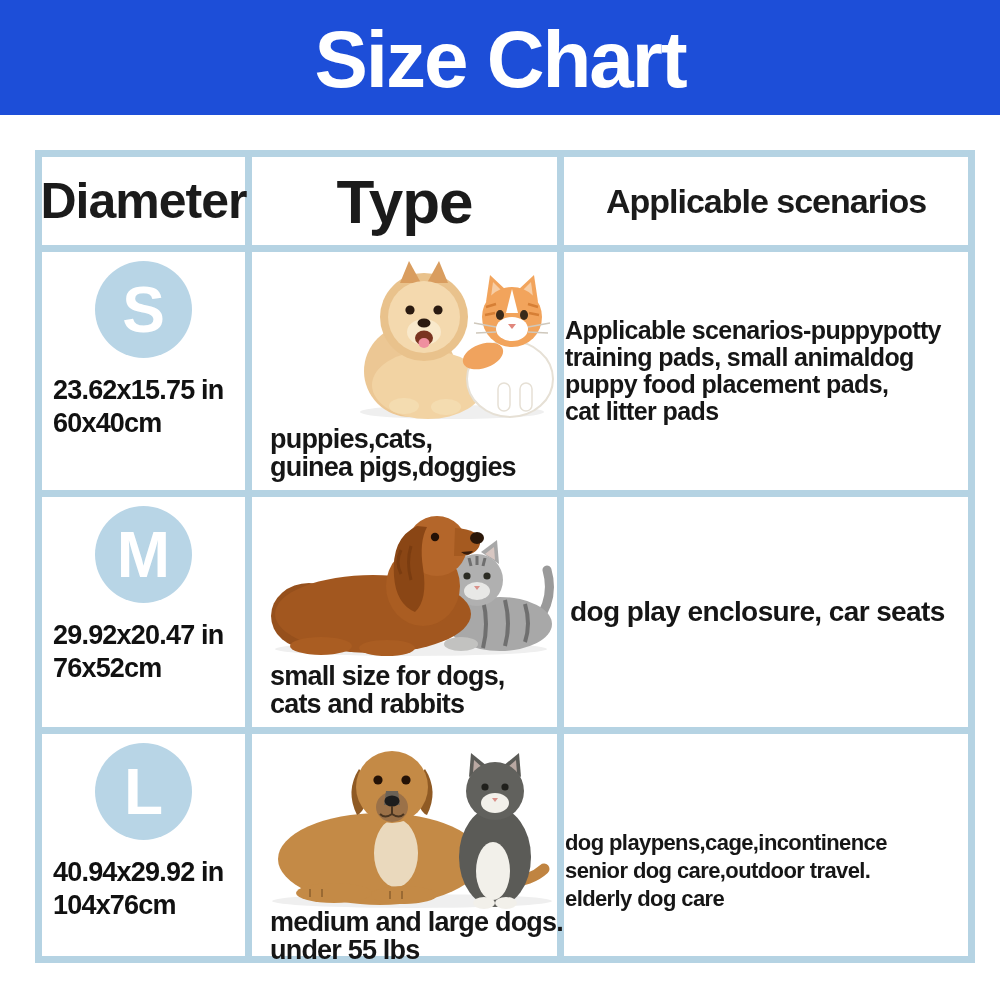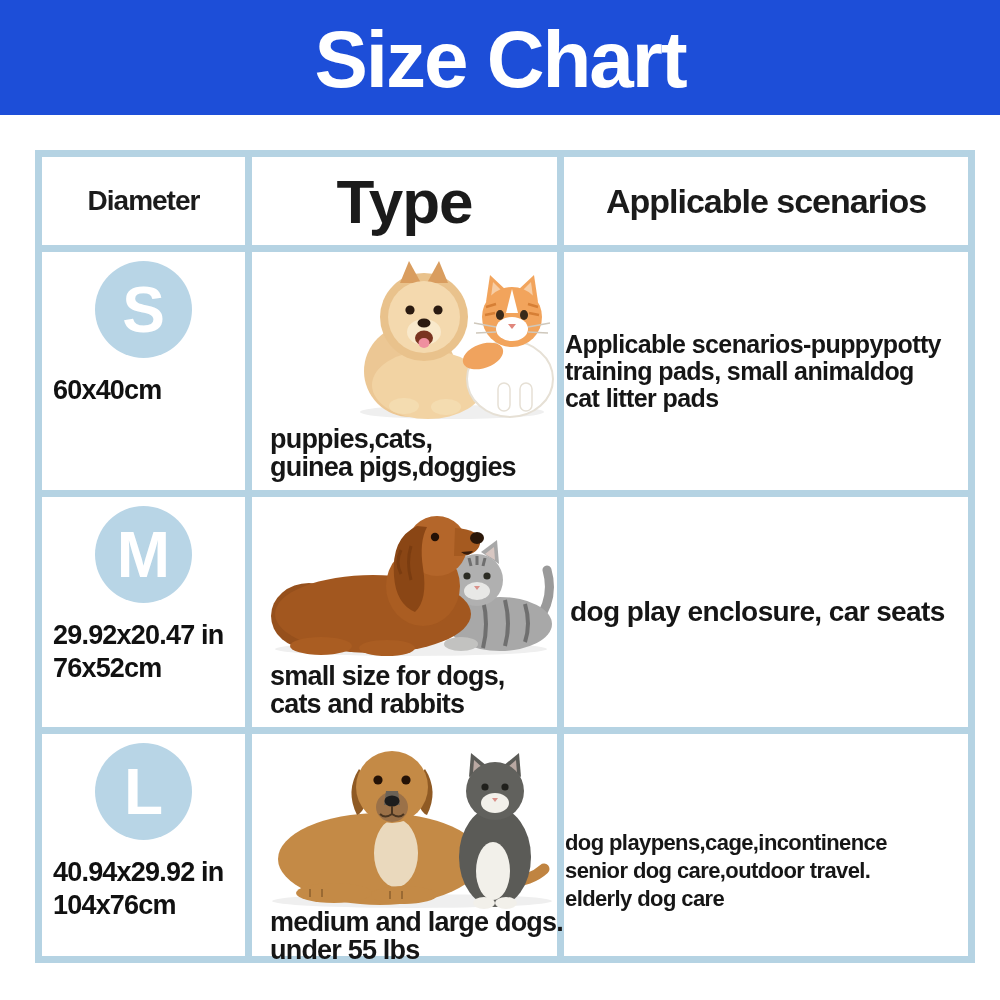--- a/index.html
+++ b/index.html
@@ -47,21 +47,21 @@
   
   .th {
     display: flex;
     align-items: center;
     justify-content: center;
     font-weight: bold;
     color: #1b1b1b;
     letter-spacing: -1px;
     white-space: nowrap;
   }
-  .th-diameter  { font-size: 28px; }
+  .th-diameter  { font-size: 50px; }
   .th-type      { font-size: 62px; }
   .th-scenarios { font-size: 34px; }
 
   
   .dia-cell {
     display: flex;
     flex-direction: column;
     align-items: center;
     padding-top: 9px;
   }
@@ -133,20 +133,21 @@
 
 <div class="size-table">
 
   <div class="cell th th-diameter">Diameter</div>
   <div class="cell th th-type">Type</div>
   <div class="cell th th-scenarios">Applicable scenarios</div>
 
   <div class="cell dia-cell">
     <div class="badge">S</div>
     <div class="dims">
+      <div>23.62x15.75 in</div>
       <div>60x40cm</div>
     </div>
   </div>
 
   <div class="cell type-cell">
     <svg class="pets-img" width="205" height="166" viewBox="0 0 205 166">
       <ellipse cx="100" cy="157" rx="92" ry="7" fill="#efefef"></ellipse>
 
       <circle cx="58" cy="116" r="46" fill="#ecc794"></circle>
       <ellipse cx="76" cy="130" rx="56" ry="34" fill="#f2d3a3"></ellipse>
@@ -182,20 +183,21 @@
     </svg>
     <div class="caption">
       <div>puppies,cats,</div>
       <div>guinea pigs,doggies</div>
     </div>
   </div>
 
   <div class="cell scen-cell row-s">
     <div class="scen-line">Applicable scenarios-puppypotty</div>
     <div class="scen-line">training pads, small animaldog</div>
+    <div class="scen-line">puppy food placement pads,</div>
     <div class="scen-line">cat litter pads</div>
   </div>
 
   <div class="cell dia-cell">
     <div class="badge">M</div>
     <div class="dims">
       <div>29.92x20.47 in</div>
       <div>76x52cm</div>
     </div>
   </div>

